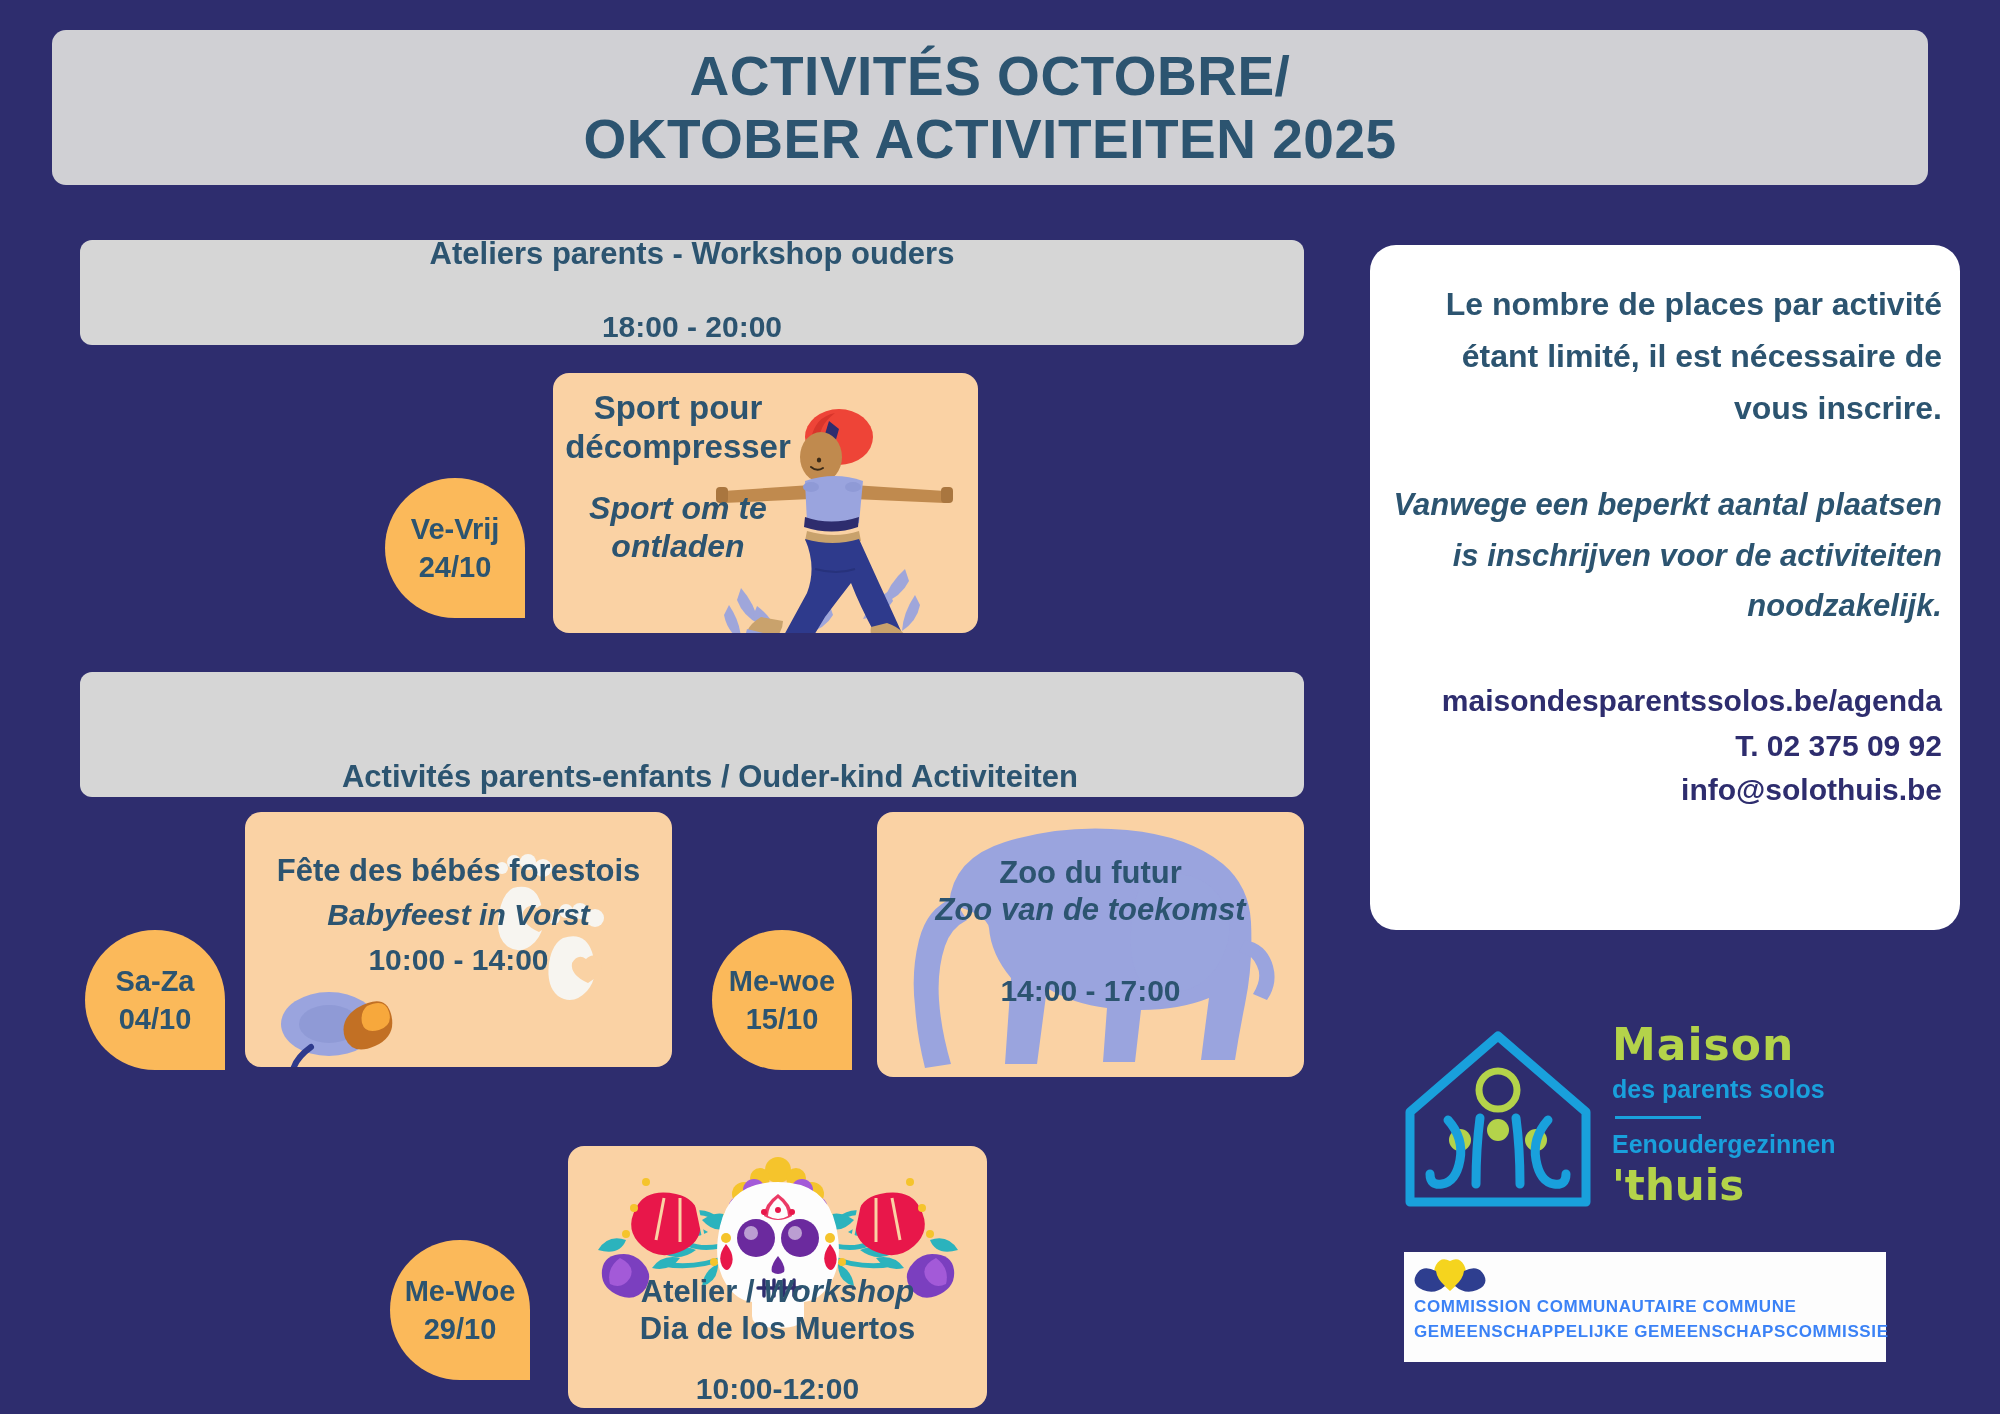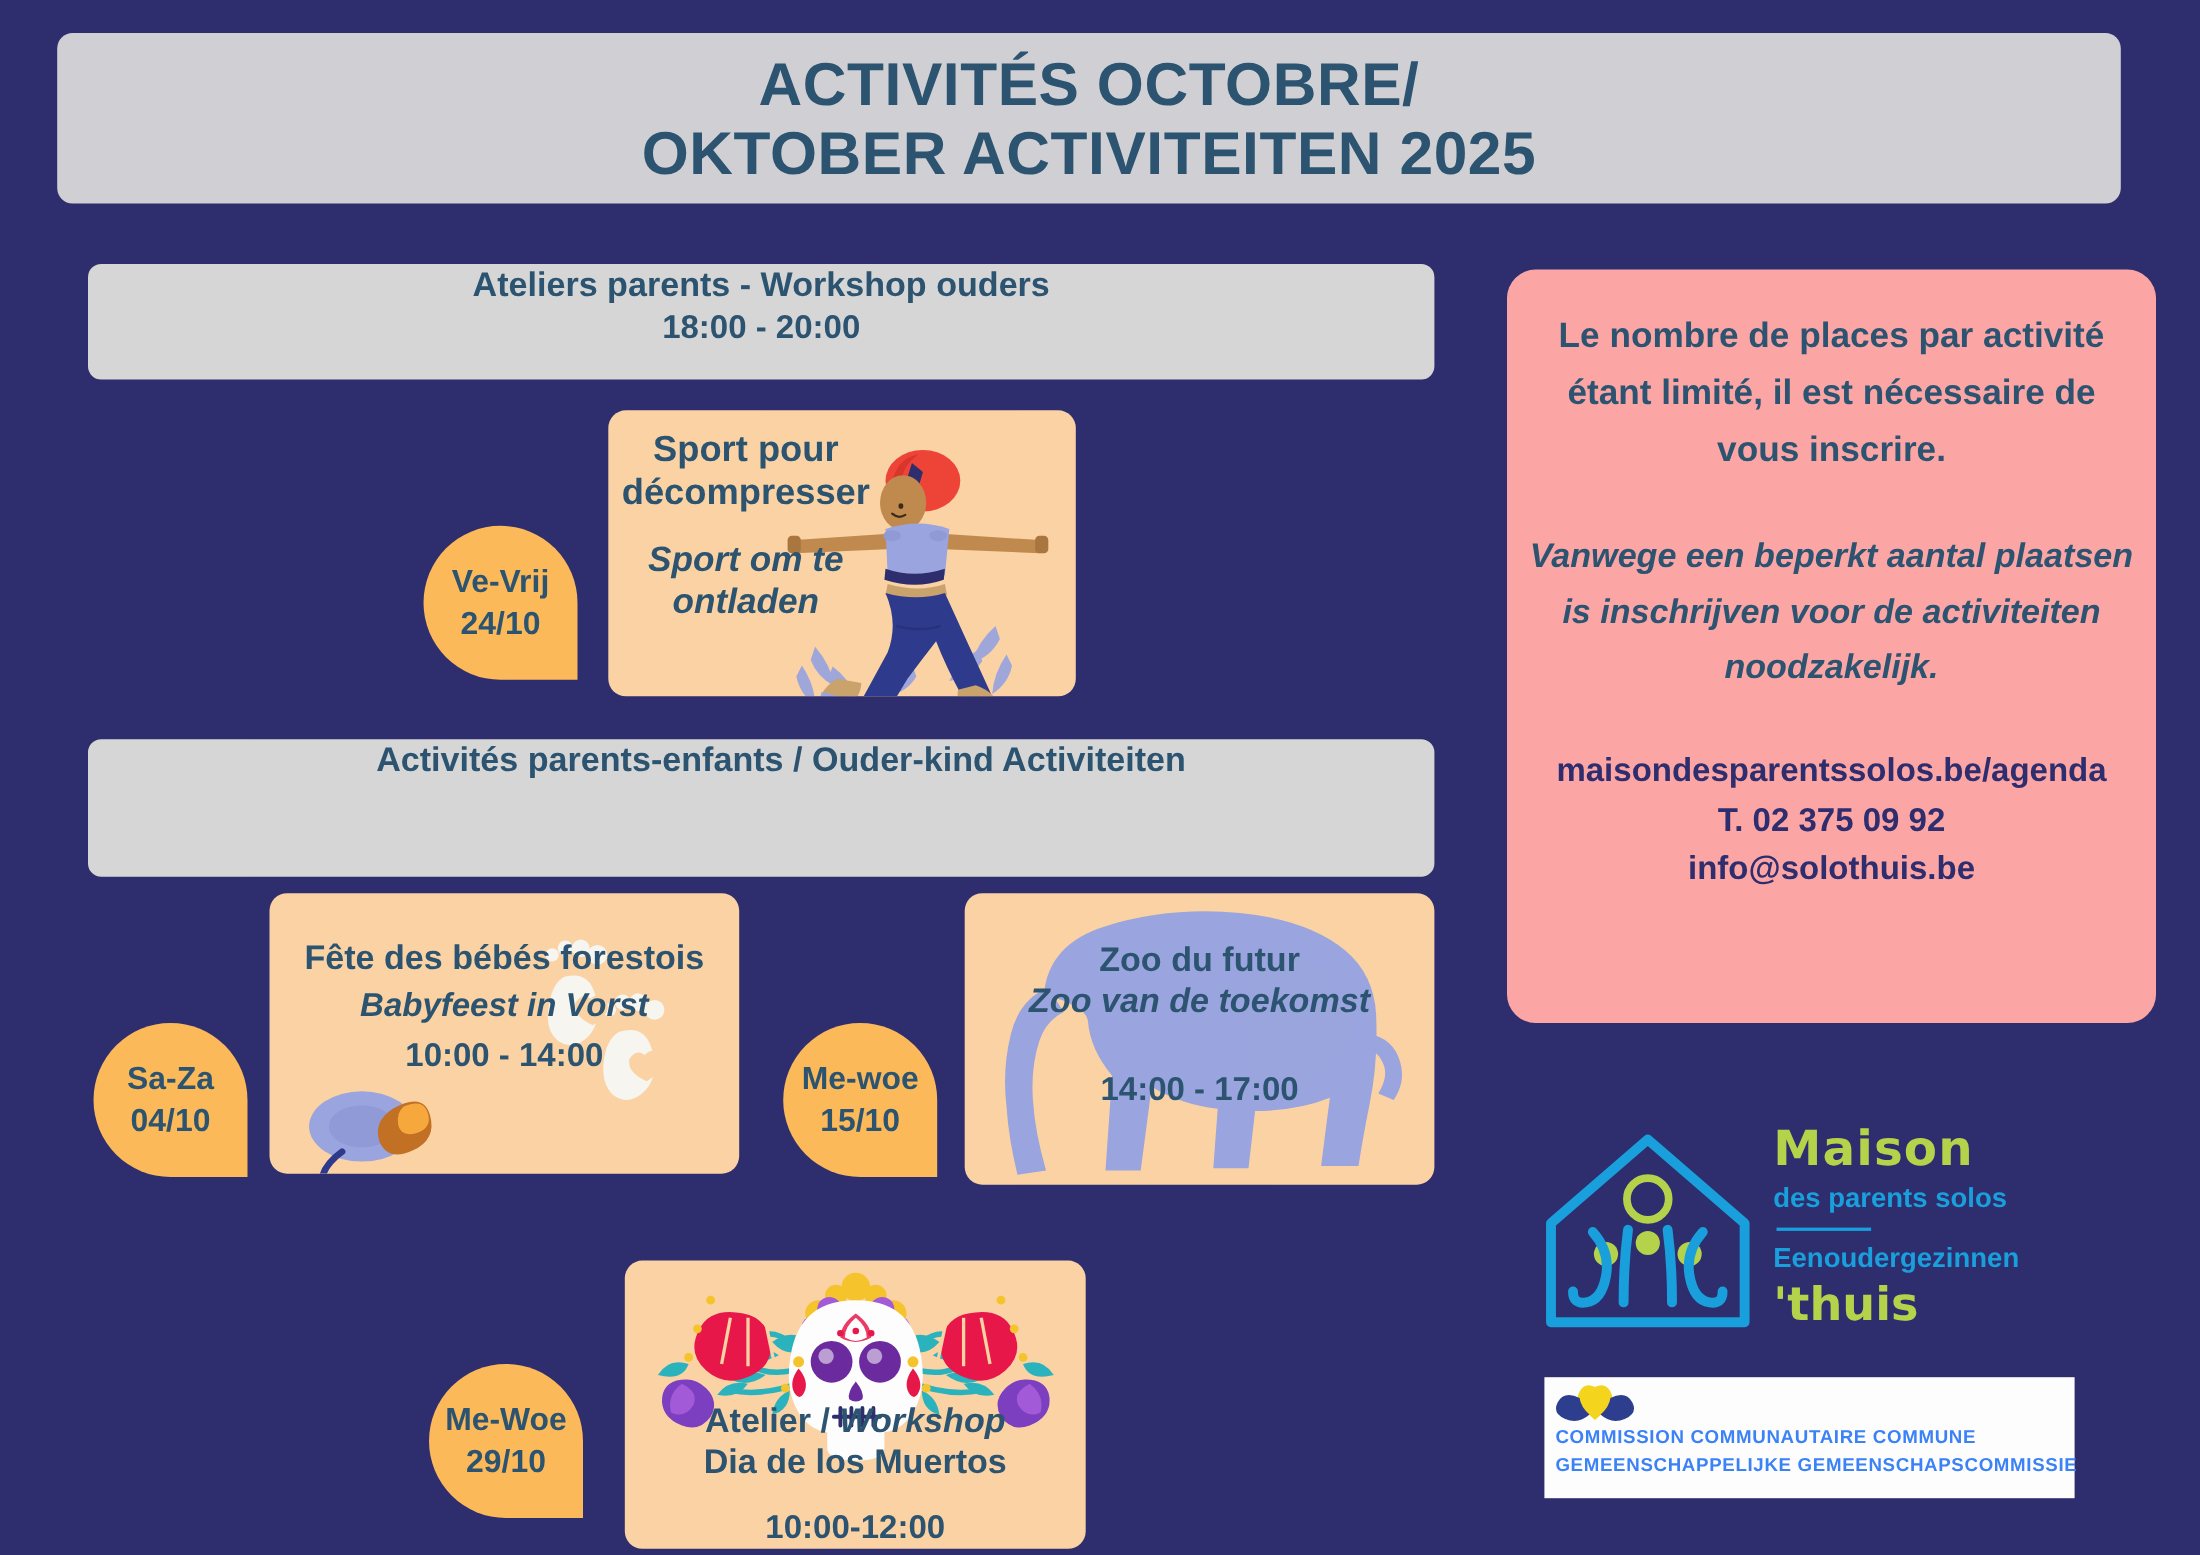--- a/index.html
+++ b/index.html
@@ -34,24 +34,25 @@
     text-transform: uppercase;
     text-align: center;
   }
 
   
   .section-header {
     position: absolute;
     background: #d6d6d6;
     border-radius: 12px;
     display: flex; flex-direction: column;
-    align-items: center; justify-content: flex-start;
+    align-items: center; justify-content: flex-end;
     color: #2c5470;
     font-weight: 800;
     text-align: center;
+    gap: 34px;
   }
   #sec-adults { left: 80px; top: 240px; width: 1224px; height: 105px; }
   #sec-family { left: 80px; top: 672px; width: 1224px; height: 125px; padding-left: 36px; }
   .sec-line1 { font-size: 31px; line-height: 1.25; }
   .sec-line2 { font-size: 30px; line-height: 1.25; }
 
   
   .date-badge {
     position: absolute;
     background: #fbb95a;
@@ -116,24 +117,24 @@
   #badge-sport   { left: 385px;  top: 478px;  width: 140px; height: 140px; justify-content: center; }
   #badge-bebes   { left: 85px;   top: 930px;  width: 140px; height: 140px; }
   #badge-zoo     { left: 712px;  top: 930px;  width: 140px; height: 140px; }
   #badge-muertos { left: 390px;  top: 1240px; width: 140px; height: 140px; }
 
   
   .info-panel {
     position: absolute;
     left: 1370px; top: 245px;
     width: 590px; height: 685px;
-    background: #fca5a5;
+    background: #ffffff;
     border-radius: 26px;
     padding: 34px 18px 0 18px;
-    text-align: center;
+    text-align: right;
   }
   .info-fr {
     color: #2c5470; font-weight: 700;
     font-size: 32px; line-height: 1.62;
   }
   .info-nl {
     color: #2c5470; font-weight: 700; font-style: italic;
     font-size: 31px; line-height: 1.62;
     margin-top: 46px;
   }

